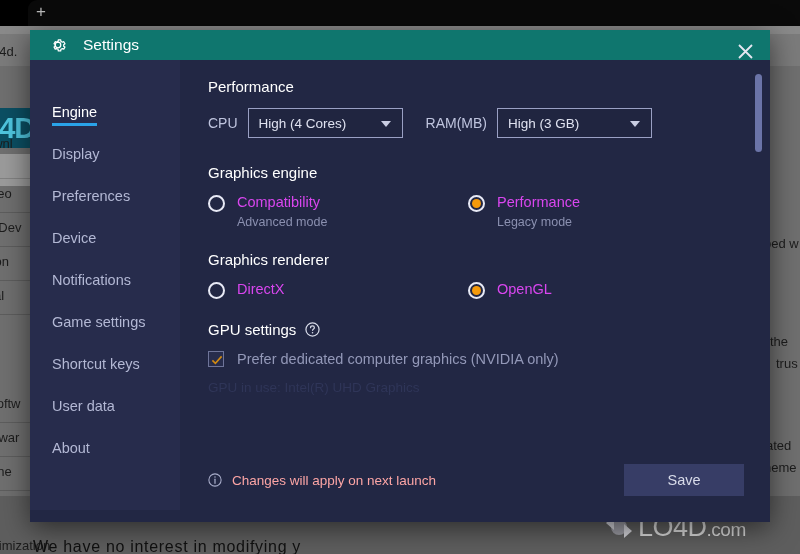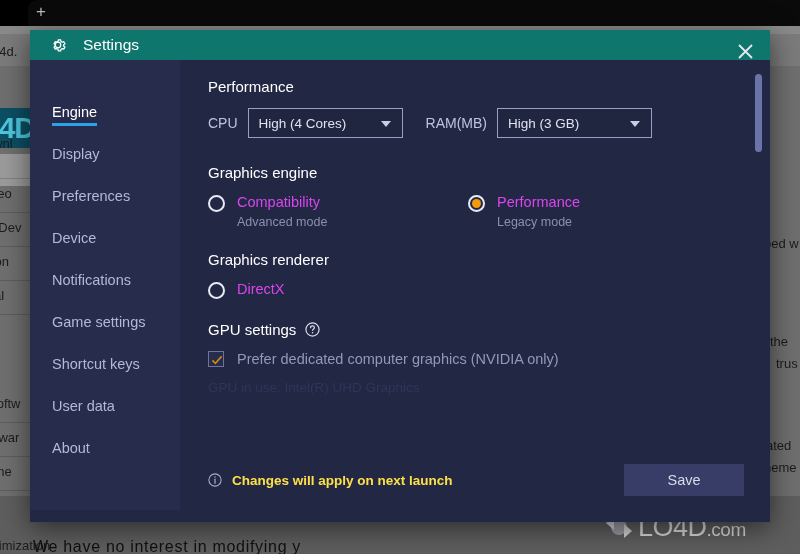--- a/index.html
+++ b/index.html
@@ -275,23 +275,22 @@
 
   .footer {
     position: absolute; left: 28px; right: 26px; bottom: 14px;
     height: 32px;
     display: flex; align-items: center; justify-content: space-between;
   }
   .footer-note { display: flex; align-items: center; }
   .info-icon { width: 14px; height: 14px; display: block; }
   .footer-text {
     margin-left: 10px;
-    color: #fde047;
+    color: #fca5a5;
     font-size: 13.5px;
-    font-weight: bold;
   }
   .save-btn {
     width: 120px; height: 32px;
     background: #373d66;
     color: #d8dbe9;
     font-size: 14.5px;
     display: flex; align-items: center; justify-content: center;
     cursor: pointer;
     border: none;
     font-family: "Liberation Sans", sans-serif;
@@ -442,20 +441,28 @@
         <h3 class="section-title">Graphics renderer</h3>
         <div class="radio-grid" id="renderer-options">
             <div class="radio-col">
               <div class="radio-opt">
                 <span class="radio"></span>
                 <div class="radio-labels">
                   <div class="radio-main">DirectX</div>
                 </div>
               </div>
             </div>
+            <div class="radio-col">
+              <div class="radio-opt">
+                <span class="radio on"></span>
+                <div class="radio-labels">
+                  <div class="radio-main">OpenGL</div>
+                </div>
+              </div>
+            </div>
           </div>
 
         <div class="gpu-sec">
           <h3 class="section-title with-help">
             <span>GPU settings</span>
             <svg class="help-icon" viewBox="0 0 16 16">
               <circle cx="8" cy="8" r="7" fill="none" stroke="#d8dbe9" stroke-width="1.3"></circle>
               <path d="M5.9 6.1c0-1.2 1-1.9 2.1-1.9s2 .7 2 1.8c0 1.4-1.9 1.5-1.9 2.9" fill="none" stroke="#d8dbe9" stroke-width="1.3" stroke-linecap="round"></path>
               <circle cx="8.05" cy="11.5" r="0.85" fill="#d8dbe9"></circle>
             </svg>

